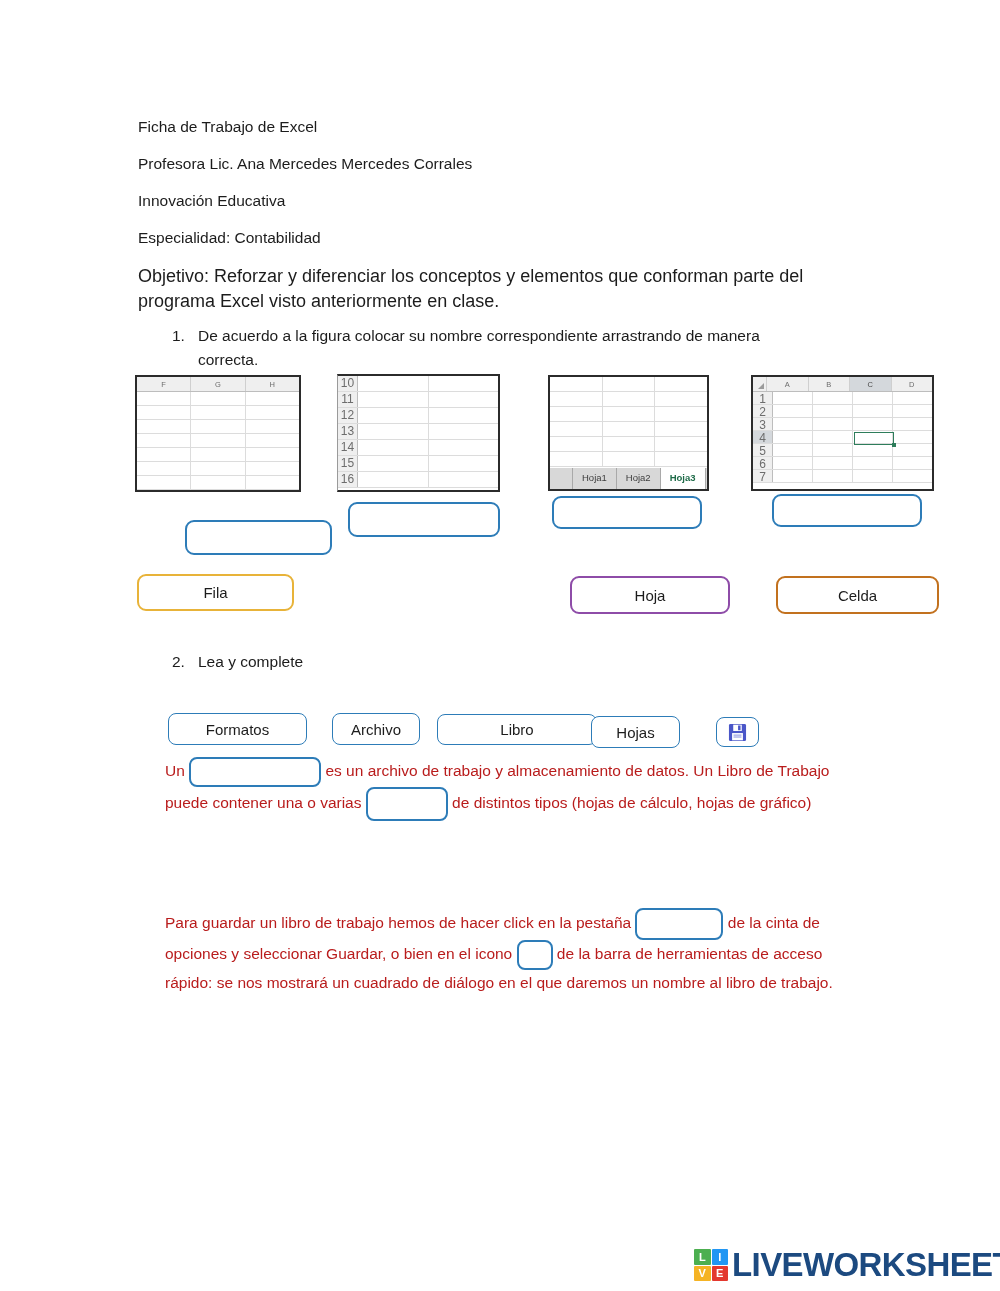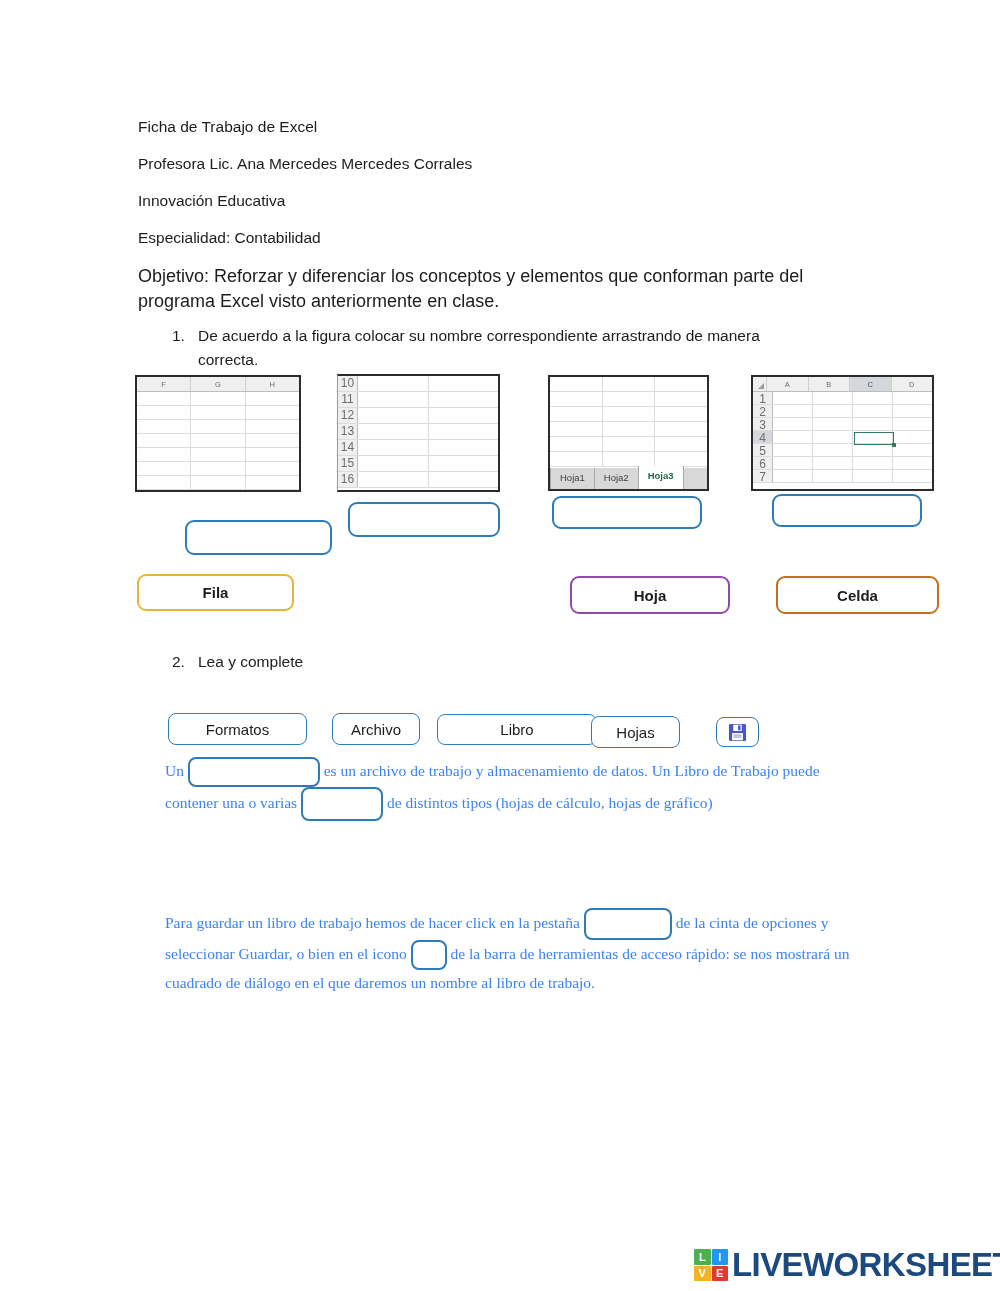--- a/index.html
+++ b/index.html
@@ -112,21 +112,22 @@
   }
   .rowhdr.sel { background: #d4d8dc; }
 
   
   .tabbar {
     position: absolute;
     left: 0; right: 0; bottom: 0;
     height: 21px;
     background: #d8d8d8;
     display: flex;
-    align-items: center;
+    align-items: flex-start;
+    padding-left: 22px;
   }
   .tab {
     font-size: 9.5px;
     color: #3d3d3d;
     padding: 4px 9px 5px 9px;
     border-left: 1px solid #a9a9a9;
     line-height: 12px;
   }
   .tab.active {
     background: #ffffff;
@@ -164,21 +165,20 @@
   
   .dragbox {
     position: absolute;
     border-radius: 9px;
     background: #ffffff;
     display: flex;
     align-items: center;
     justify-content: center;
     font-size: 15px;
     color: #1c1c1c;
-    font-weight: bold;
   }
 
   
   .wordbox {
     position: absolute;
     border: 1.6px solid #2d7cb8;
     border-radius: 8px;
     background: #ffffff;
     display: flex;
     align-items: center;
@@ -194,22 +194,21 @@
     display: flex;
     align-items: center;
     justify-content: center;
   }
 
   
   .para {
     position: absolute;
     font-size: 15.5px;
     line-height: 26px;
-    color: #3b82f6;
-    font-family: Liberation Serif, serif;
+    color: #b91c1c;
   }
   .blank {
     display: inline-block;
     vertical-align: middle;
     border: 2px solid #2d7cb8;
     border-radius: 8px;
     background: #ffffff;
   }
 
   

